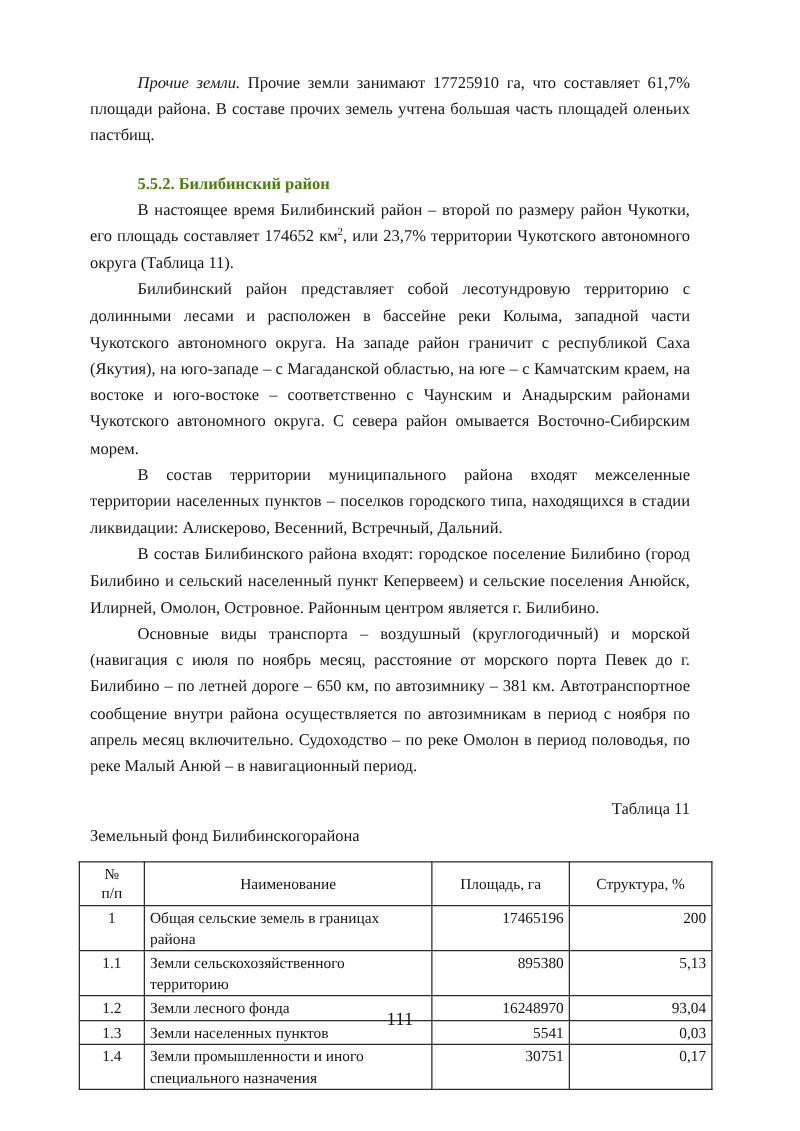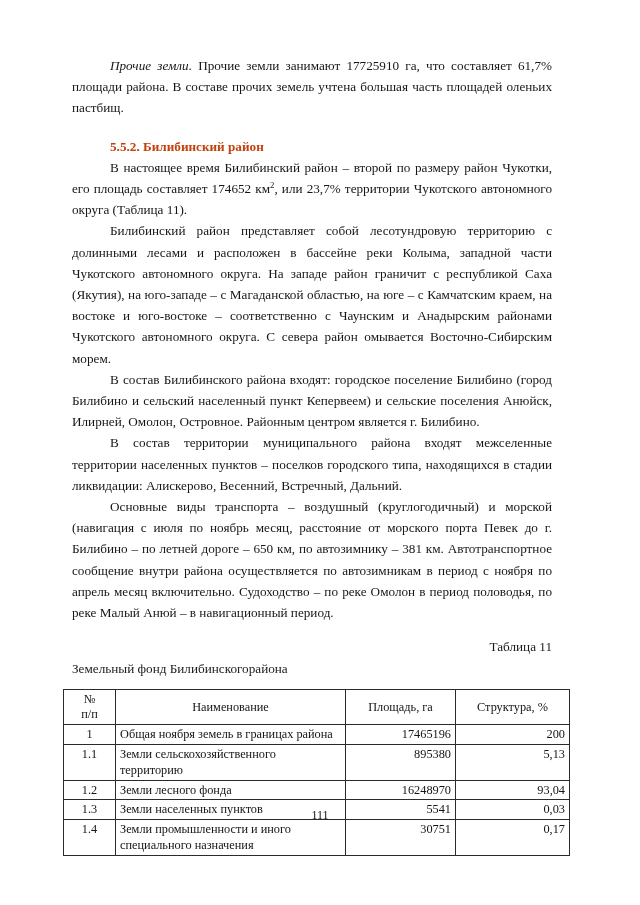--- a/index.html
+++ b/index.html
@@ -35,21 +35,21 @@
     text-align: justify;
     text-indent: 38px;
     color: #161616;
   }
   .heading {
     margin: 17px 0 0 0;
     font-size: 13.2px;
     line-height: 21.2px;
     font-weight: bold;
     text-indent: 38px;
-    color: #c2410c;
+    color: #4d7c0f;
   }
   em.italic {
     font-style: italic;
   }
   sup {
     font-size: 0.66em;
     vertical-align: super;
     line-height: 0;
   }
   .table-number {
@@ -98,42 +98,42 @@
   .hdr-stack {
     display: block;
     line-height: 15px;
   }
   .page-number {
     position: absolute;
     left: 0;
     right: 0;
     top: 808px;
     text-align: center;
-    font-size: 12px;
+    font-size: 15px;
     color: #141414;
   }
   .tall-cell { height: 32px; }
 </style>
 </head>
 <body>
 
 <div class="page">
   <div class="content">
 
     <p class="para"><em class="italic">Прочие земли.</em><span> Прочие земли занимают 17725910 га, что составляет 61,7% площади района. В составе прочих земель учтена большая часть площадей оленьих пастбищ.</span></p>
 
     <p class="heading">5.5.2. Билибинский район</p>
 
     <p class="para"><span>В настоящее время Билибинский район – второй по размеру район Чукотки, его площадь составляет 174652 км</span><sup>2</sup><span>, или 23,7% территории Чукотского автономного округа (Таблица 11).</span></p>
 
     <p class="para">Билибинский район представляет собой лесотундровую территорию с долинными лесами и расположен в бассейне реки Колыма, западной части Чукотского автономного округа. На западе район граничит с республикой Саха (Якутия), на юго-западе – с Магаданской областью, на юге – с Камчатским краем, на востоке и юго-востоке – соответственно с Чаунским и Анадырским районами Чукотского автономного округа. С севера район омывается Восточно-Сибирским морем.</p>
 
+    <p class="para">В состав территории муниципального района входят межселенные территории населенных пунктов – поселков городского типа, находящихся в стадии ликвидации: Алискерово, Весенний, Встречный, Дальний.</p>
+
     <p class="para">В состав Билибинского района входят: городское поселение Билибино (город Билибино и сельский населенный пункт Кепервеем) и сельские поселения Анюйск, Илирней, Омолон, Островное. Районным центром является г. Билибино.</p>
-
-    <p class="para">В состав территории муниципального района входят межселенные территории населенных пунктов – поселков городского типа, находящихся в стадии ликвидации: Алискерово, Весенний, Встречный, Дальний.</p>
 
 
     <p class="para">Основные виды транспорта – воздушный (круглогодичный) и морской (навигация с июля по ноябрь месяц, расстояние от морского порта Певек до г. Билибино – по летней дороге – 650 км, по автозимнику – 381 км. Автотранспортное сообщение внутри района осуществляется по автозимникам в период с ноября по апрель месяц включительно. Судоходство – по реке Омолон в период половодья, по реке Малый Анюй – в навигационный период.</p>
 
     <p class="table-number">Таблица 11</p>
     <p class="table-caption">Земельный фонд Билибинскогорайона</p>
 
     <table class="land-table">
       <colgroup>
         <col class="c-num">
@@ -148,21 +148,21 @@
             <span class="hdr-stack">п/п</span>
           </th>
           <th>Наименование</th>
           <th>Площадь, га</th>
           <th>Структура, %</th>
         </tr>
       </thead>
       <tbody>
         <tr>
           <td class="num">1</td>
-          <td class="name">Общая ноября земель в границах района</td>
+          <td class="name">Общая сельские земель в границах района</td>
           <td class="area">17465196</td>
           <td class="struct">200</td>
         </tr>
         <tr>
           <td class="num">1.1</td>
           <td class="name">Земли сельскохозяйственного территорию</td>
           <td class="area">895380</td>
           <td class="struct">5,13</td>
         </tr>
         <tr>

